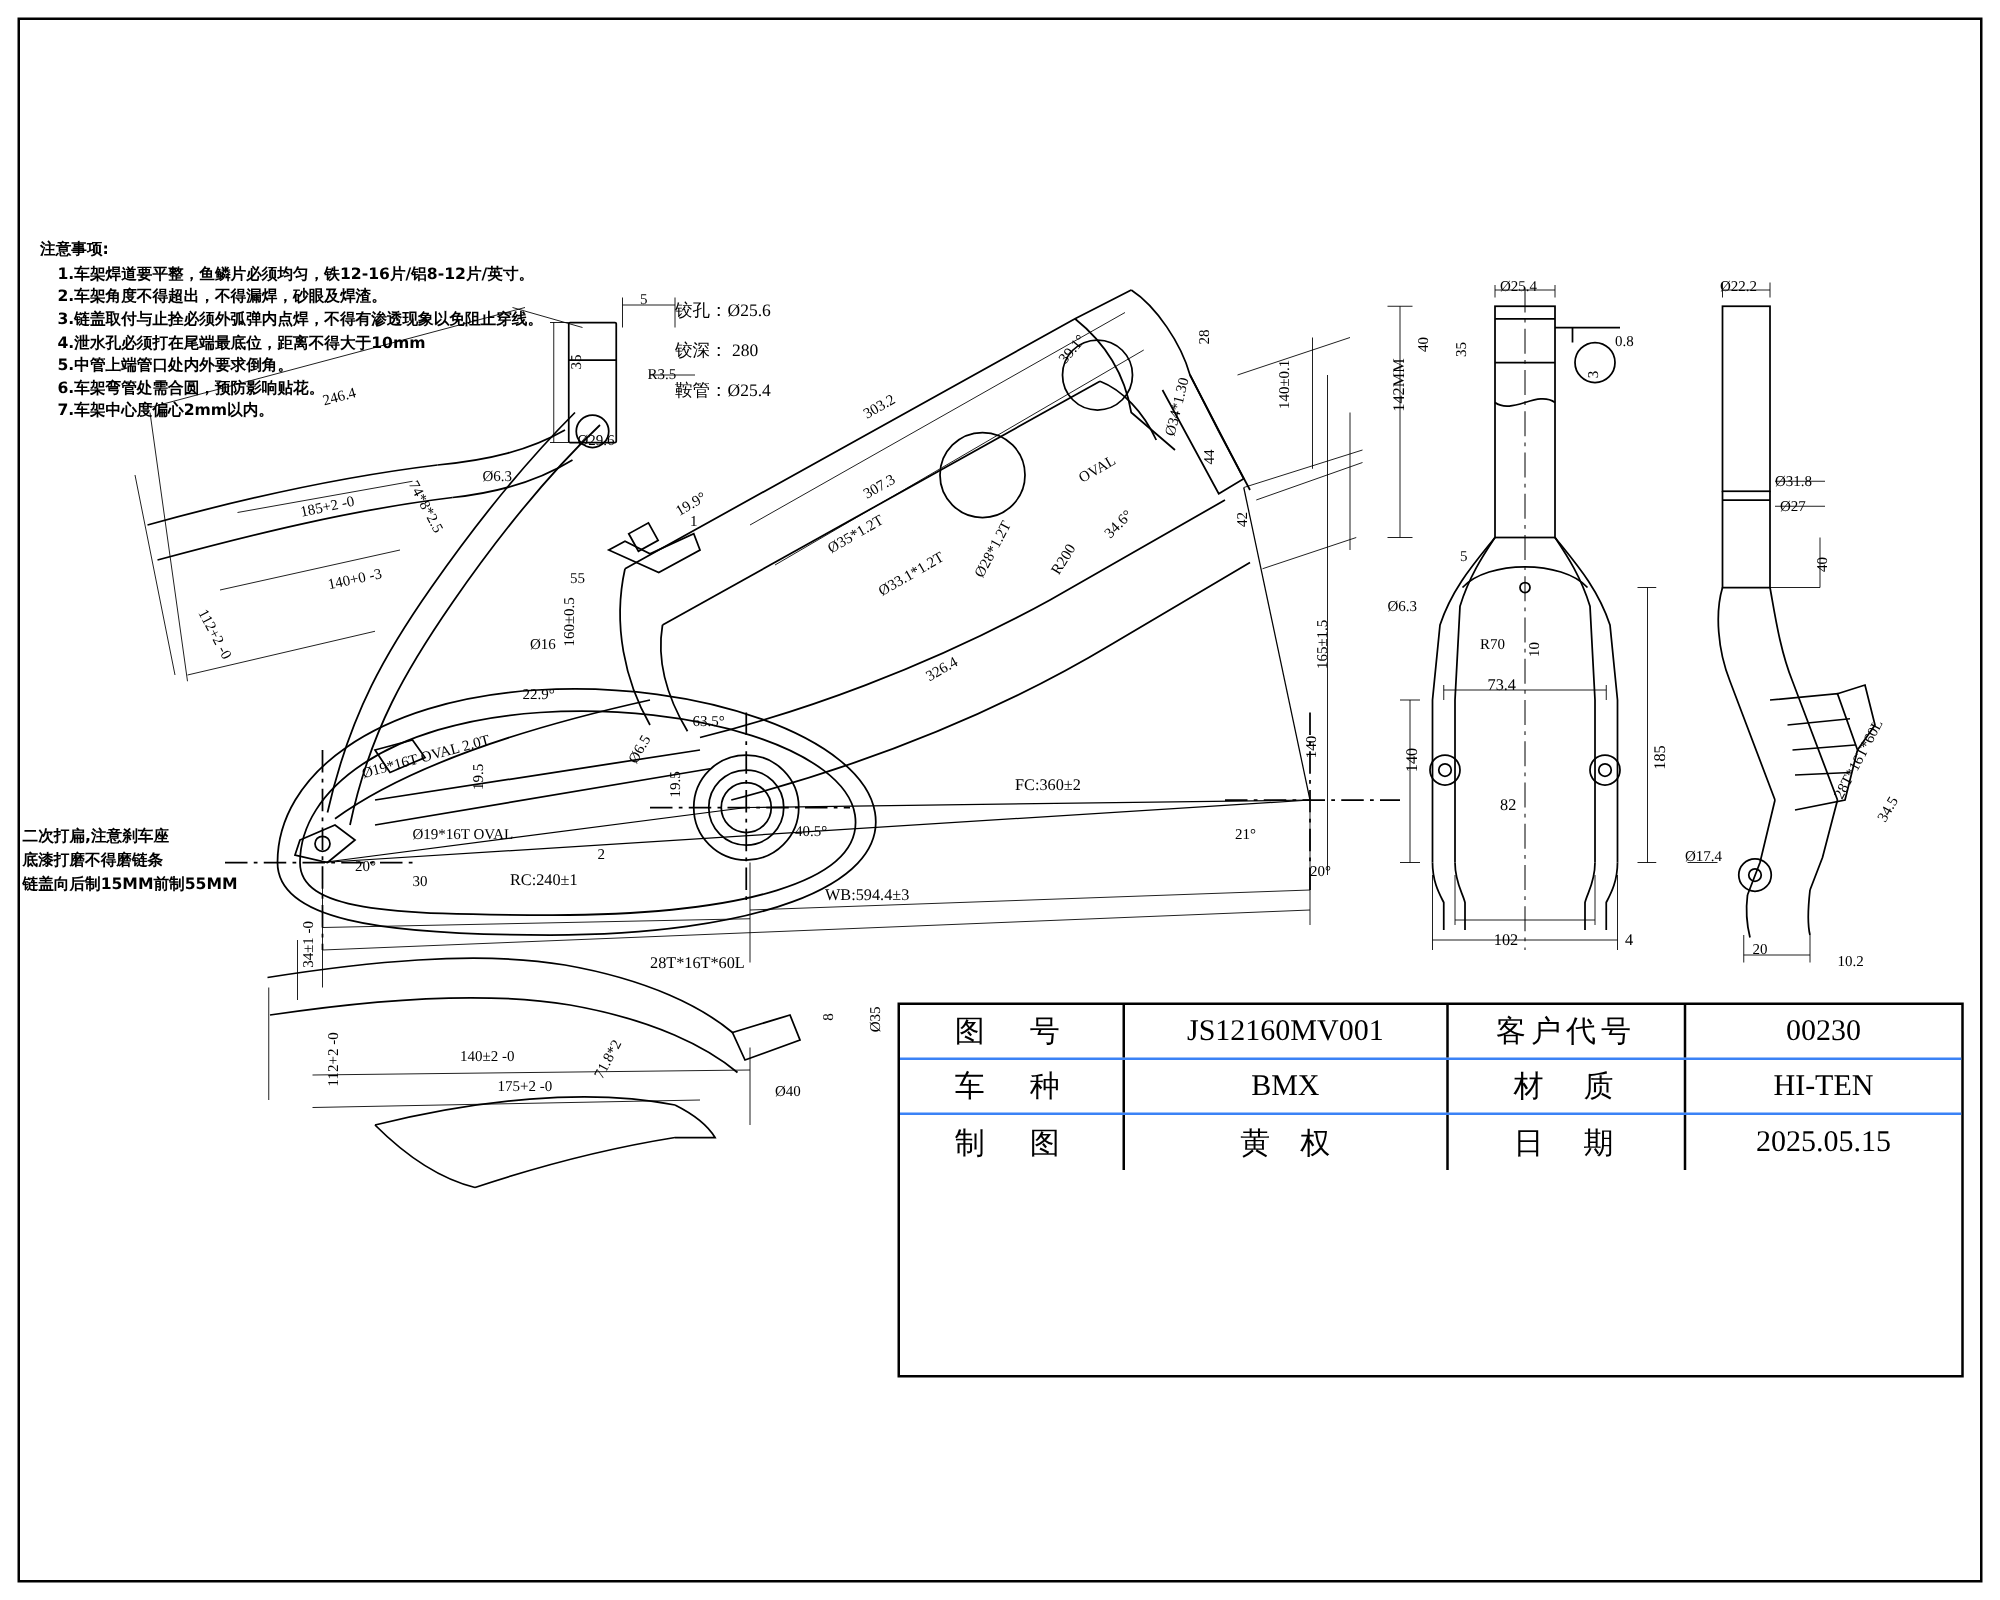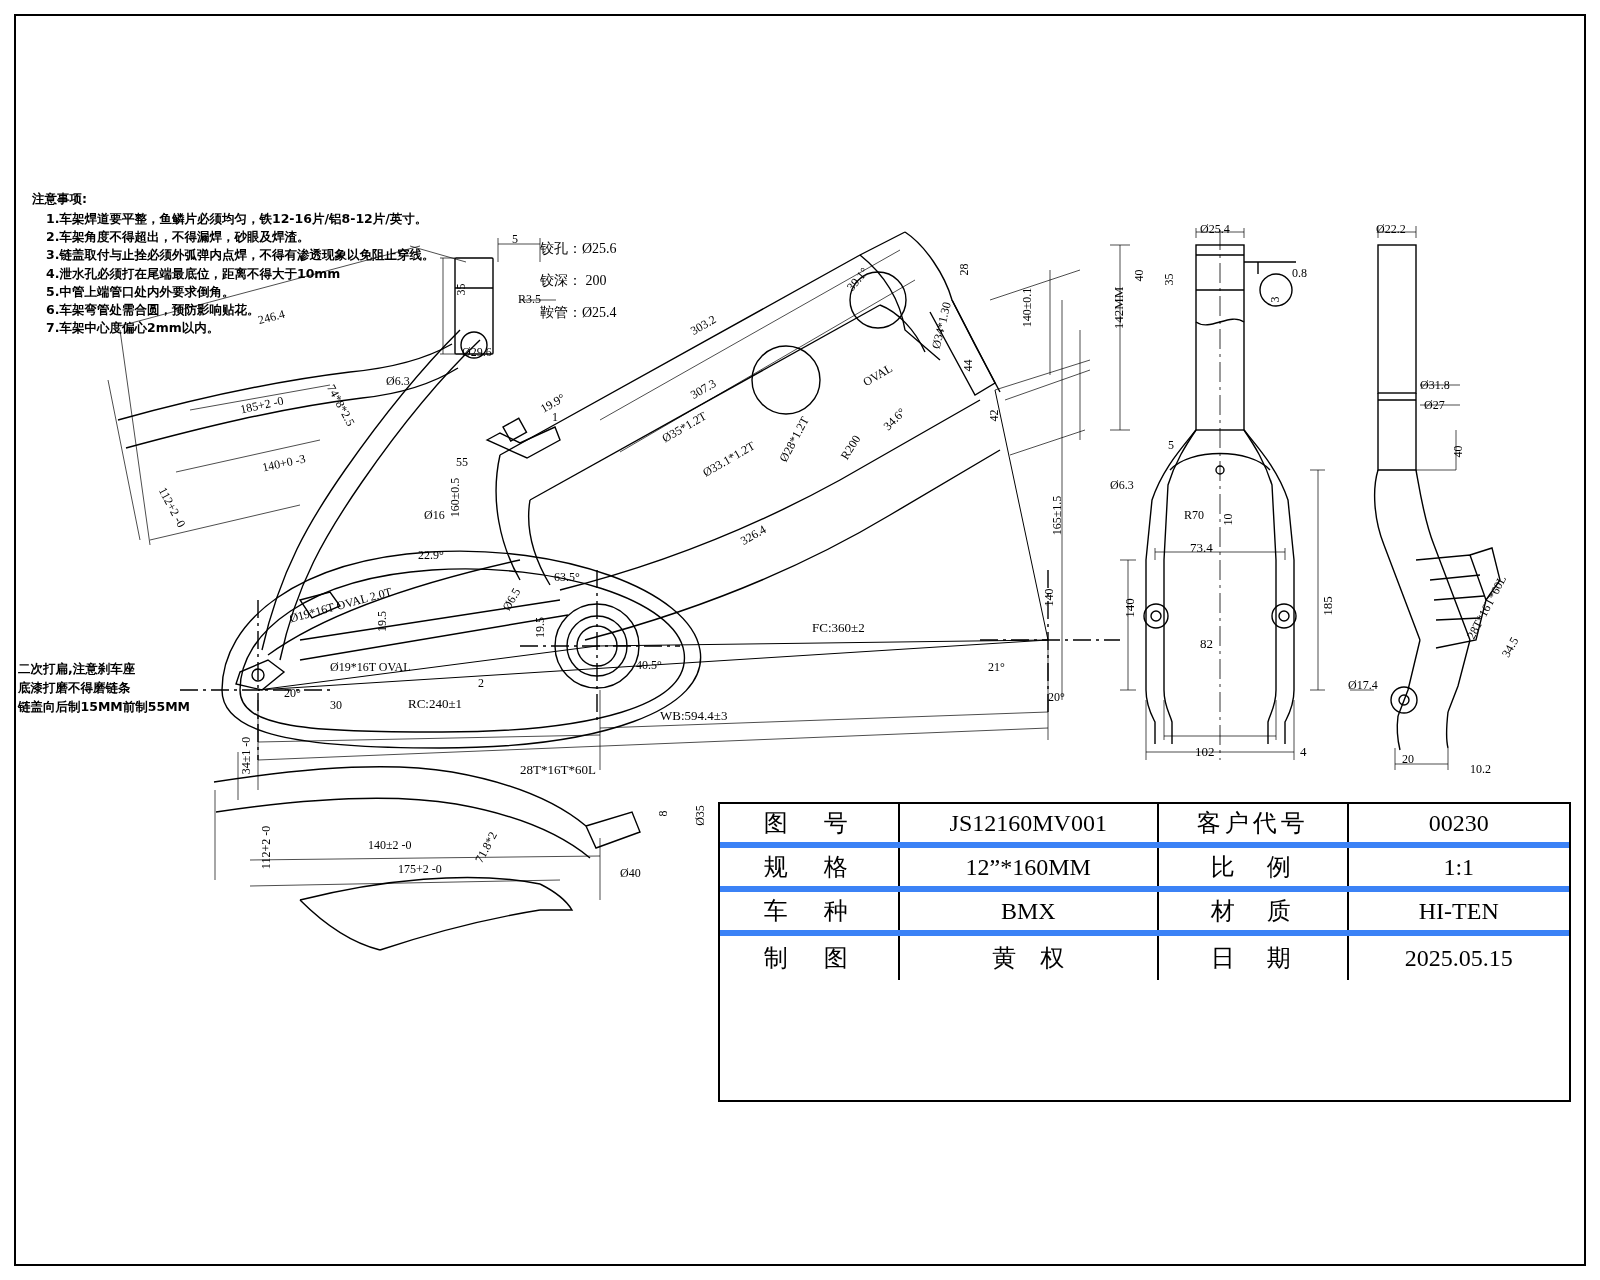--- a/index.html
+++ b/index.html
@@ -10,21 +10,21 @@
   .notes .hd{margin-bottom:2px;}
   .notes ol{margin:0;padding-left:14px;}
   .notes li{list-style:none;margin:0;white-space:nowrap;}
   .smallnote{position:absolute;left:18px;top:660px;width:260px;font-size:12.5px;line-height:1.5;font-family:"DejaVu Sans",sans-serif;font-weight:bold;}
   .dimtxt{position:absolute;font-family:"Liberation Serif",serif;font-size:12px;white-space:nowrap;}
   .dimtxt.m{font-size:13px;}
   .holehdr{position:absolute;font-size:14px;font-family:"Liberation Serif",serif;white-space:nowrap;}
   svg{position:absolute;left:0;top:0;}
   
   .tb{position:absolute;left:718px;top:802px;width:853px;height:300px;border:2px solid #000;box-sizing:border-box;}
-  .tbrow{display:flex;height:44px;border-bottom:6px solid #3b82f6;box-sizing:border-box;}
+  .tbrow{display:flex;height:44px;border-bottom:2px solid #3b82f6;box-sizing:border-box;}
   .tbrow:last-child{border-bottom:none;}
   .tbcell{display:flex;align-items:center;justify-content:center;border-right:2px solid #000;box-sizing:border-box;font-size:24px;}
   .tbcell:last-child{border-right:none;}
   .c1{width:180px;letter-spacing:6px;}
   .c2{width:260px;}
   .c3{width:190px;letter-spacing:4px;}
   .c4{width:221px;}
   .tbfoot{height:124px;display:flex;align-items:center;}
   .logo{width:180px;display:flex;align-items:center;justify-content:center;}
   .company{flex:1;display:flex;flex-direction:column;justify-content:center;align-items:center;}
@@ -50,21 +50,21 @@
     </ol>
   </div>
 
   <div class="smallnote">
     <div>二次打扁,注意刹车座</div>
     <div>底漆打磨不得磨链条</div>
     <div>链盖向后制15MM前制55MM</div>
   </div>
 
   <div class="holehdr" style="left:540px;top:240px;">铰孔：Ø25.6</div>
-  <div class="holehdr" style="left:540px;top:272px;">铰深： 200</div>
+  <div class="holehdr" style="left:540px;top:272px;">铰深： 280</div>
   <div class="holehdr" style="left:540px;top:304px;">鞍管：Ø25.4</div>
 
   <svg width="1600" height="1280">
     <g fill="none" stroke="#000" stroke-width="1.4">
 
       <path d="M500,455 L545,430 L860,255 L905,232"></path>
       <path d="M530,500 L880,305"></path>
 
       <path d="M905,232 C925,245 945,275 952,300 L975,345"></path>
       <path d="M880,305 C898,312 915,330 925,352"></path>
@@ -353,26 +353,20 @@
   <div class="dimtxt" style="left:1402px;top:752px;">20</div>
 
   <div class="tb">
     <div class="tbrow">
       <div class="tbcell c1">图　号</div>
       <div class="tbcell c2">JS12160MV001</div>
       <div class="tbcell c3">客户代号</div>
       <div class="tbcell c4">00230</div>
     </div>
     <div class="tbrow">
-      <div class="tbcell c1">规　格</div>
-      <div class="tbcell c2">12”*160MM</div>
-      <div class="tbcell c3">比　例</div>
-      <div class="tbcell c4">1:1</div>
-    </div>
-    <div class="tbrow">
       <div class="tbcell c1">车　种</div>
       <div class="tbcell c2">BMX</div>
       <div class="tbcell c3">材　质</div>
       <div class="tbcell c4">HI-TEN</div>
     </div>
     <div class="tbrow">
       <div class="tbcell c1">制　图</div>
       <div class="tbcell c2">黄　权</div>
       <div class="tbcell c3">日　期</div>
       <div class="tbcell c4">2025.05.15</div>

